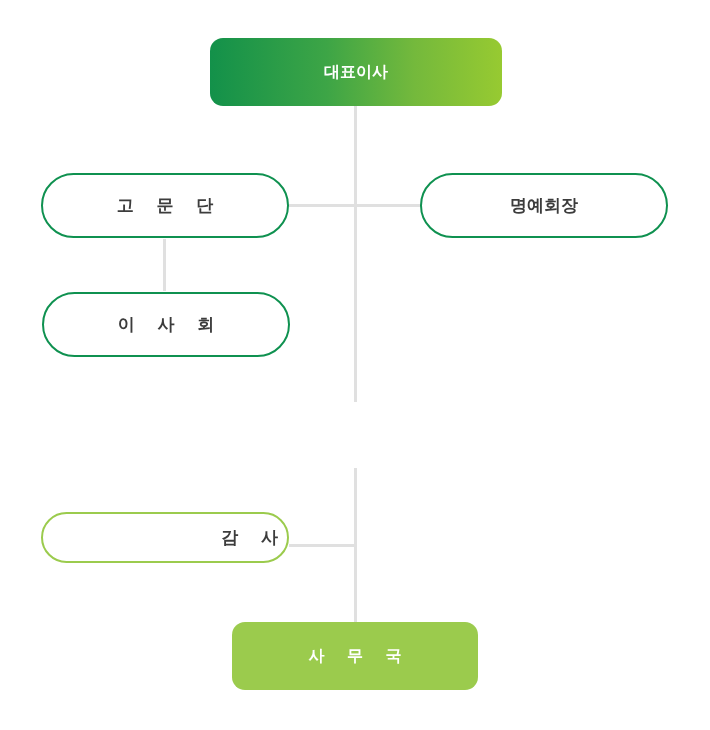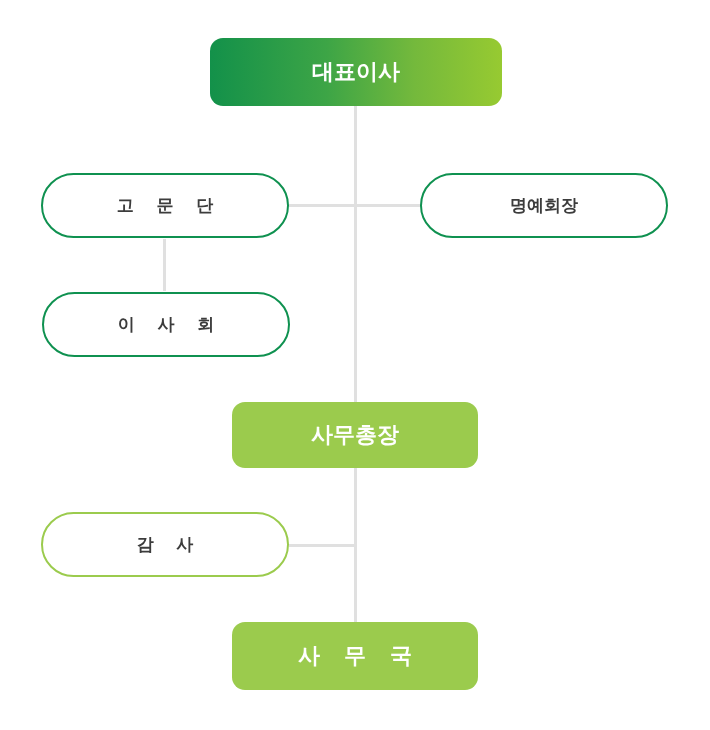--- a/index.html
+++ b/index.html
@@ -38,21 +38,21 @@
     justify-content: center;
     text-align: center;
     line-height: 1;
     white-space: nowrap;
   }
 
   
   .node.filled {
     border-radius: 13px;
     color: #ffffff;
-    font-size: 22px;
+    font-size: 16px;
     font-weight: bold;
   }
   .node.grad {
     background: linear-gradient(90deg, #13914a 0%, #3da546 40%, #74b93c 70%, #97ca31 100%);
   }
   .node.solid {
     background: #9bcb4d;
   }
 
   
@@ -100,25 +100,22 @@
   </div>
 
   <div class="node pill dark" style="left:420px; top:173px; width:248px; height:65px;">
     <span class="sp-none">명예회장</span>
   </div>
 
   <div class="node pill dark" style="left:42px; top:292px; width:248px; height:65px;">
     <span class="sp-wide">이 사 회</span>
   </div>
 
-  <div class="node filled solid" style="left:232px; top:402px; width:246px; height:66px;">
-    <span class="sp-none">사무총장</span>
-  </div>
 
-  <div class="node pill light" style="left:41px; top:512px; width:248px; height:65px;">
+  <div class="node pill light" style="left:41px; top:512px; width:248px; height:51px;justify-content:flex-end;">
     <span class="sp-wide">감 사</span>
   </div>
 
   <div class="node filled solid" style="left:232px; top:622px; width:246px; height:68px;">
     <span class="sp-wide">사 무 국</span>
   </div>
 
 </div>
 
 </body></html>

